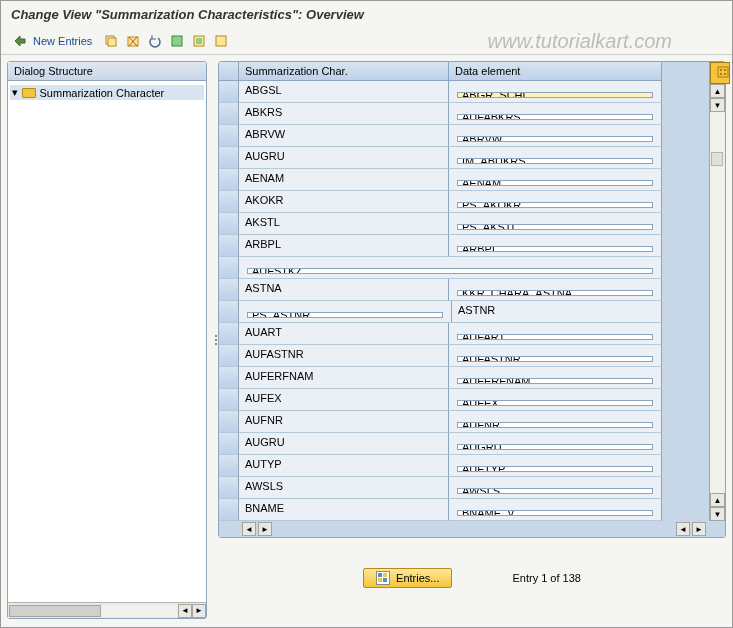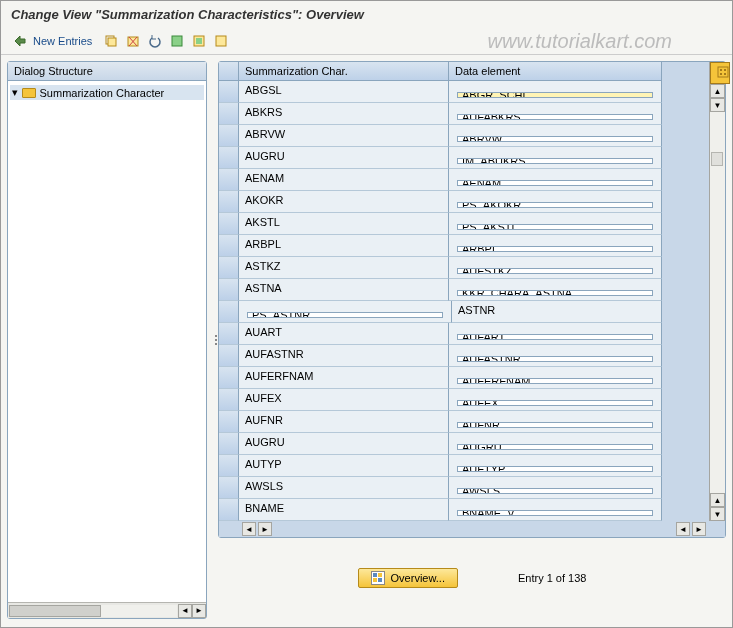--- a/index.html
+++ b/index.html
@@ -400,21 +400,20 @@
                 <div class="td c1">AKSTL</div>
                 <div class="td c2"><input class="cell-input" value="PS_AKSTL" style=""></div>
               </div>
               <div class="tbody-row">
                 <div class="td rowh"></div>
                 <div class="td c1">ARBPL</div>
                 <div class="td c2"><input class="cell-input" value="ARBPL" style=""></div>
               </div>
               <div class="tbody-row">
                 <div class="td rowh"></div>
-                <div class="td c1">ASTKZ</div>
                 <div class="td c2"><input class="cell-input" value="AUFSTKZ" style=""></div>
               </div>
               <div class="tbody-row">
                 <div class="td rowh"></div>
                 <div class="td c1">ASTNA</div>
                 <div class="td c2"><input class="cell-input" value="KKR_CHARA_ASTNA" style=""></div>
               </div>
               <div class="tbody-row">
                 <div class="td rowh"></div>
                 <div class="td c2"><input class="cell-input" value="PS_ASTNR" style=""></div>
@@ -502,18 +501,18 @@
     <div class="footer">
       <span class="position-btn">
         <span class="pos-icon">
           <svg width="12" height="12">
               <rect x="1" y="1" width="4" height="4" fill="#5a8ac0"></rect>
               <rect x="6" y="1" width="4" height="4" fill="#f5c43a"></rect>
               <rect x="1" y="6" width="4" height="4" fill="#f5c43a"></rect>
               <rect x="6" y="6" width="4" height="4" fill="#5a8ac0"></rect>
             </svg>
         </span>
-        <span>Overview...</span>
+        <span>Entries...</span>
       </span>
       <span class="entry-text">Entry 1 of 138</span>
     </div>
   </div>
 </div>
 
 </body></html>

